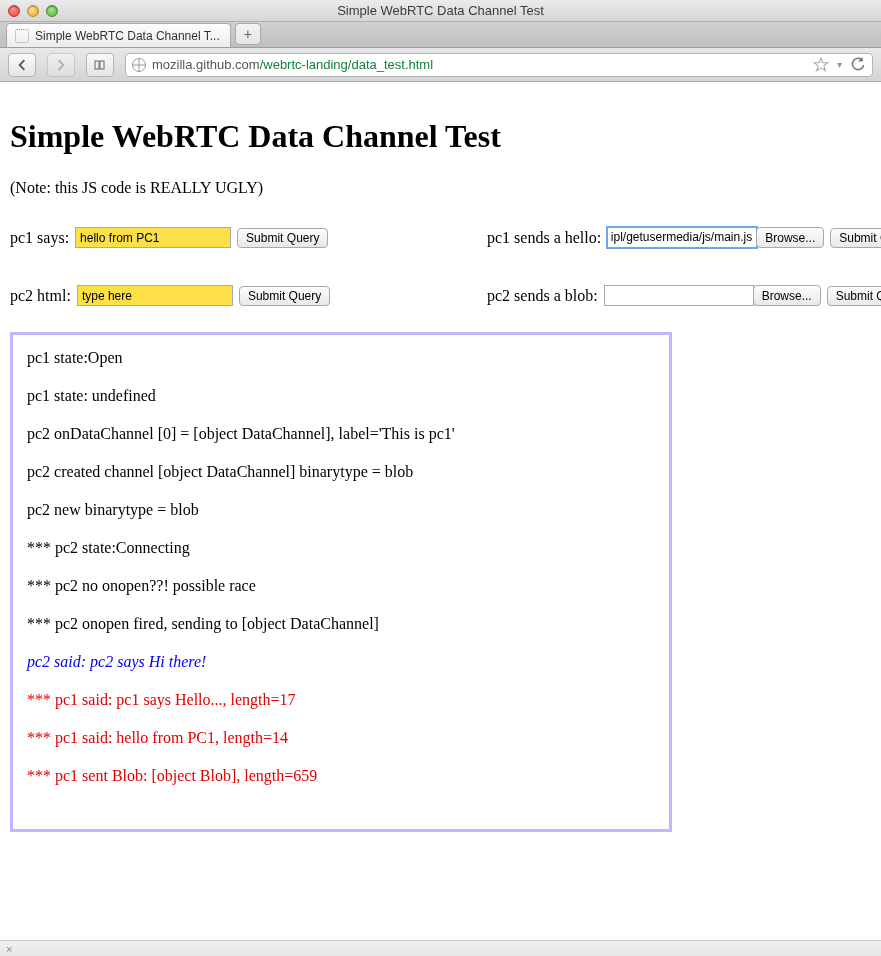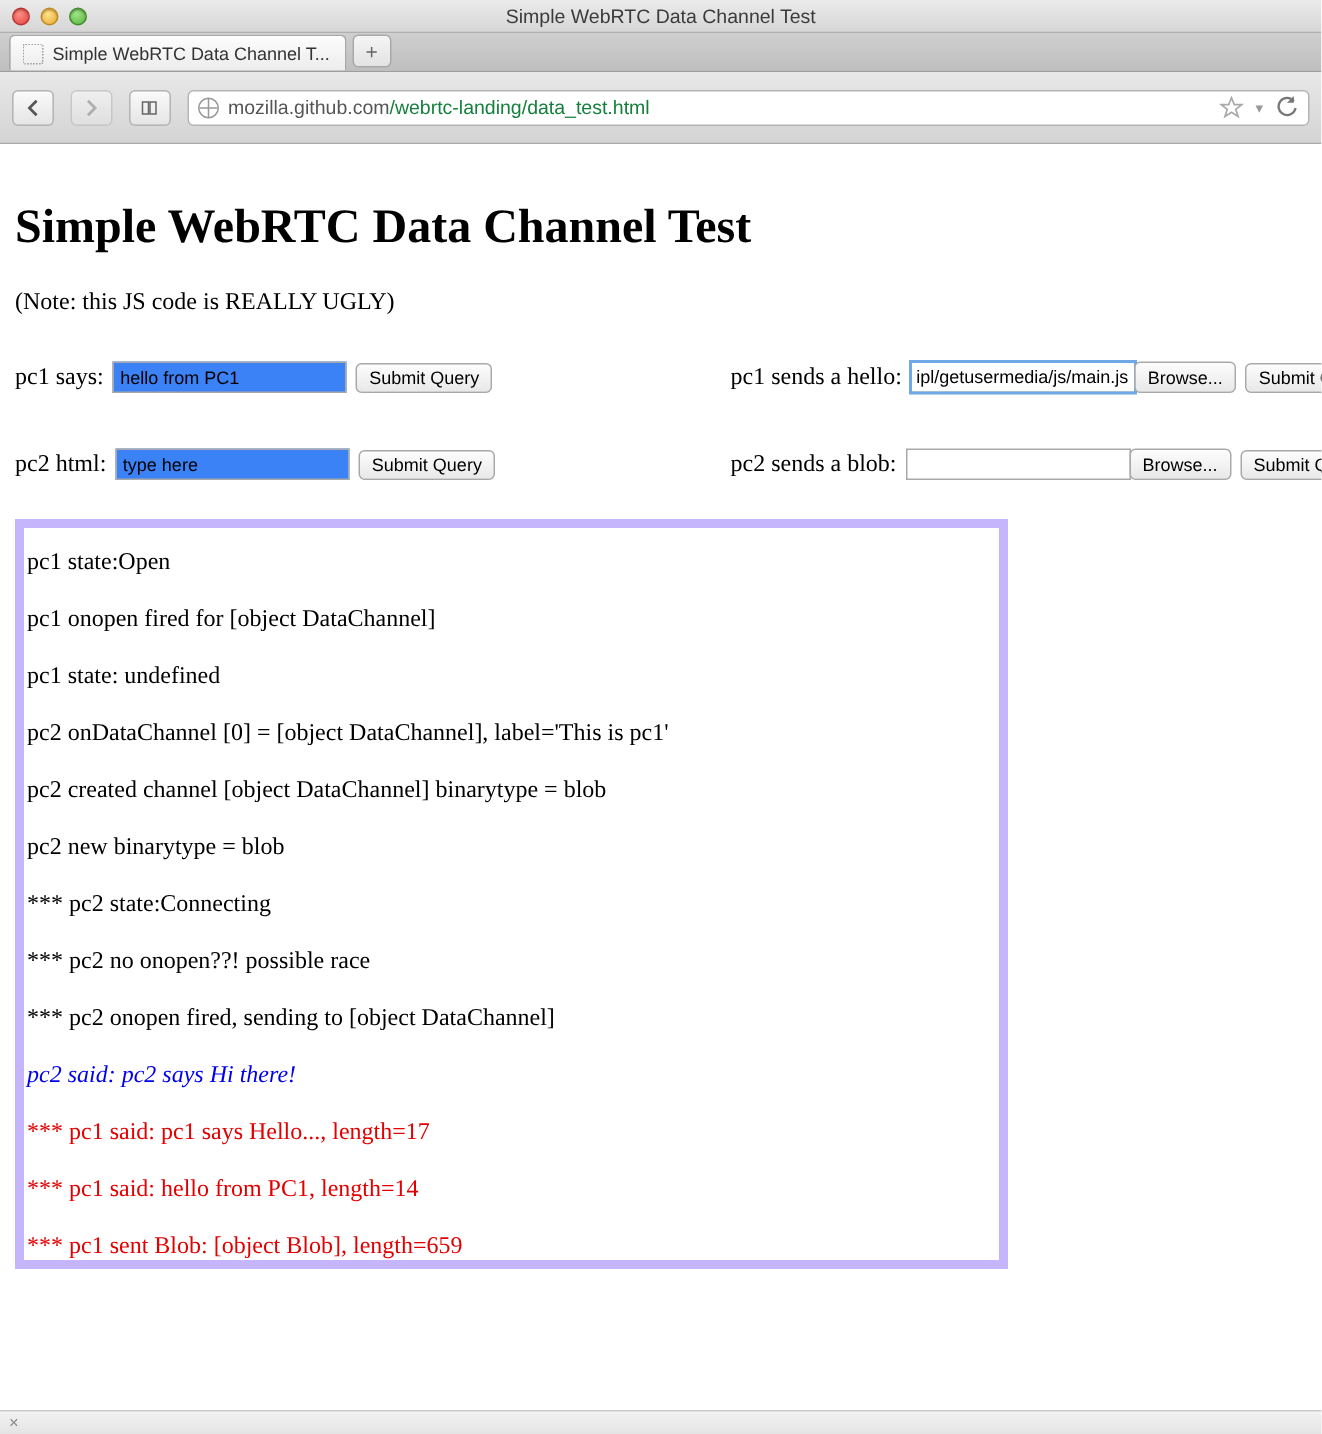--- a/index.html
+++ b/index.html
@@ -82,21 +82,21 @@
       display: flex;
       align-items: center;
       justify-content: center;
       margin-bottom: 2px;
       color: #666;
       font-size: 14px;
       cursor: pointer;
     }
     
     .navtoolbar {
-      height: 48px;
+      height: 34px;
       background: linear-gradient(#e8e8e8, #d4d4d4);
       border-bottom: 1px solid #a9a9a9;
       display: flex;
       align-items: center;
       padding: 0 8px;
       gap: 11px;
     }
     .nav-btn {
       width: 28px; height: 24px;
       border: 1px solid #b5b5b5;
@@ -174,21 +174,21 @@
       gap: 37px;
     }
     .form-cell { display: flex; align-items: center; gap: 6px; white-space: nowrap;}
     .text-input {
       font-family: "Lucida Grande", Arial, sans-serif;
       font-size: 12px;
       width: 156px;
       height: 21px;
       padding: 2px 4px;
       border: 1px solid #a9a9a9;
-      background: #3b82f6;
+      background: #fde047;
     }
     .file-input-wrap {
       display: flex;
     }
     .file-display {
       width: 150px;
       height: 21px;
       border: 1px solid #a9a9a9;
       background:#fff;
       font-family: "Lucida Grande", Arial, sans-serif;
@@ -211,25 +211,25 @@
       border: 1px solid #a9a9a9;
       border-radius: 4px;
       cursor: pointer;
       margin-left: -1px;
     }
     
     .logbox {
       margin-top: 26px;
       width: 662px;
       height: 500px;
-      border: 6px solid #c4b5fd;
+      border: 3px solid #c4b5fd;
       overflow-y: auto;
       font-size: 16px;
       position: relative;
-      padding: 4px 2px;
+      padding: 4px 14px;
     }
     .log-line {
       margin: 10px 0 20px 0;
       white-space: pre-wrap;
     }
     .log-line.blue { color: #0000ee; font-style: italic; }
     .log-line.red { color: #e30000; }
     .logbox::-webkit-scrollbar { width: 14px; }
     .logbox::-webkit-scrollbar-track { background: #fff; }
     .logbox::-webkit-scrollbar-thumb { background:#bcbcbc; border-radius:7px; border:3px solid #fff;}
@@ -337,21 +337,20 @@
       <div class="file-input-wrap">
         <div class="file-display"></div>
         <button class="browse-btn">Browse...</button>
       </div>
       <button class="native-btn">Submit Query</button>
     </div>
   </div>
 
   <div class="logbox" id="logbox">
       <div class="log-line ">pc1 state:Open</div>
-      <div class="log-line ">pc1 onopen fired for [object DataChannel]</div>
       <div class="log-line ">pc1 state: undefined</div>
       <div class="log-line ">pc2 onDataChannel [0] = [object DataChannel], label='This is pc1'</div>
       <div class="log-line ">pc2 created channel [object DataChannel] binarytype = blob</div>
       <div class="log-line ">pc2 new binarytype = blob</div>
       <div class="log-line ">*** pc2 state:Connecting</div>
       <div class="log-line ">*** pc2 no onopen??! possible race</div>
       <div class="log-line ">*** pc2 onopen fired, sending to [object DataChannel]</div>
       <div class="log-line blue">pc2 said: pc2 says Hi there!</div>
       <div class="log-line red">*** pc1 said: pc1 says Hello..., length=17</div>
       <div class="log-line red">*** pc1 said: hello from PC1, length=14</div>

